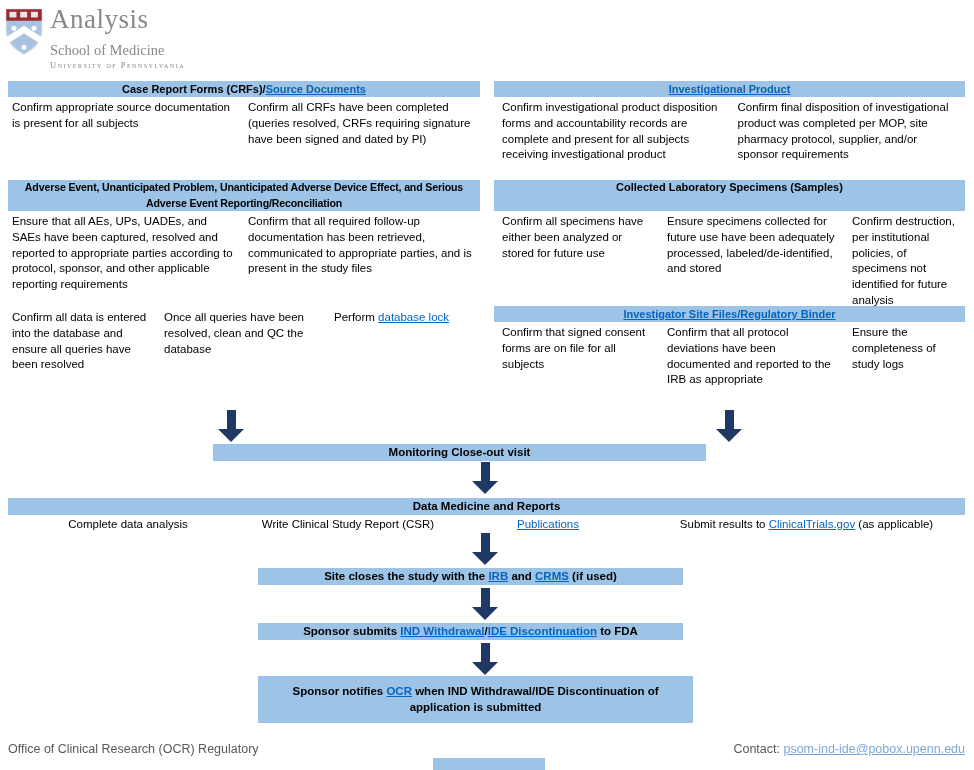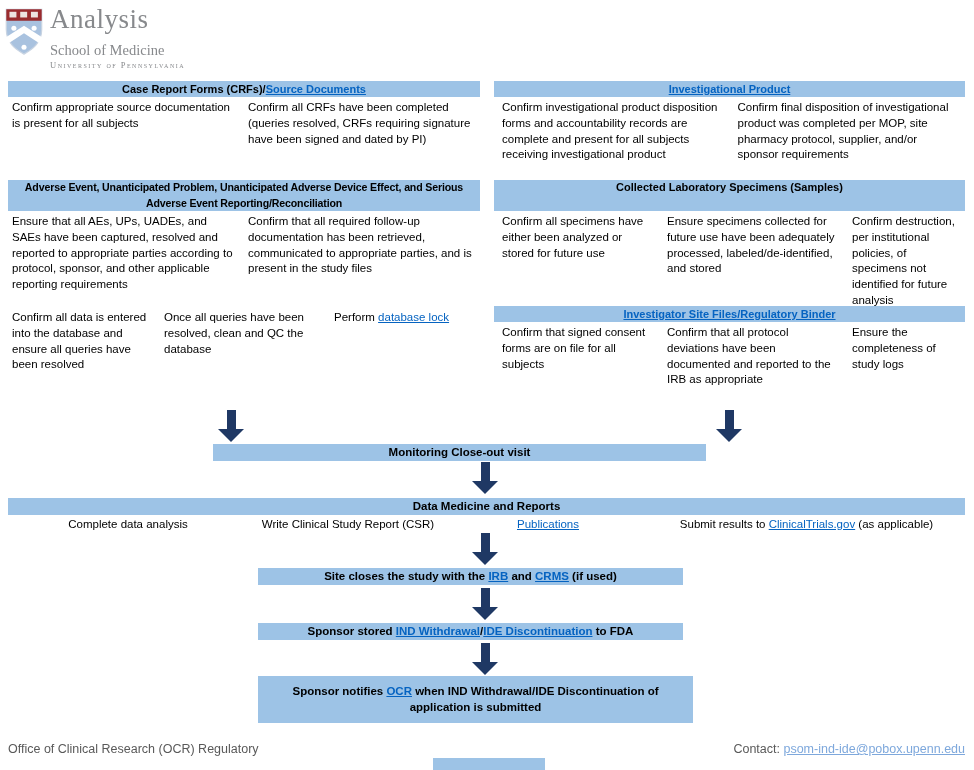--- a/index.html
+++ b/index.html
@@ -153,21 +153,21 @@
       <div class="head"></div>
     </div>
 
   <div class="bar" style="left:258px;top:568px;width:425px;"><span>Site closes the study with the </span><a class="lnk b">IRB</a><span> and </span><a class="lnk b">CRMS</a><span> (if used)</span></div>
 
   <div class="arr" style="left:472px;top:588px;">
       <div class="stem"></div>
       <div class="head"></div>
     </div>
 
-  <div class="bar" style="left:258px;top:623px;width:425px;"><span>Sponsor stored </span><a class="lnk b">IND Withdrawal</a><span>/</span><a class="lnk b">IDE Discontinuation</a><span> to FDA</span></div>
+  <div class="bar" style="left:258px;top:623px;width:425px;"><span>Sponsor submits </span><a class="lnk b">IND Withdrawal</a><span>/</span><a class="lnk b">IDE Discontinuation</a><span> to FDA</span></div>
 
   <div class="arr" style="left:472px;top:643px;">
       <div class="stem"></div>
       <div class="head"></div>
     </div>
 
   <div class="bar tall" style="left:258px;top:676px;width:435px;"><span>Sponsor notifies </span><a class="lnk b">OCR</a><span> when IND Withdrawal/IDE Discontinuation of application is submitted</span></div>
 
   <div class="footer-left">Office of Clinical Research (OCR) Regulatory</div>
   <div class="footer-right"><span>Contact: </span><a>psom-ind-ide@pobox.upenn.edu</a></div>

